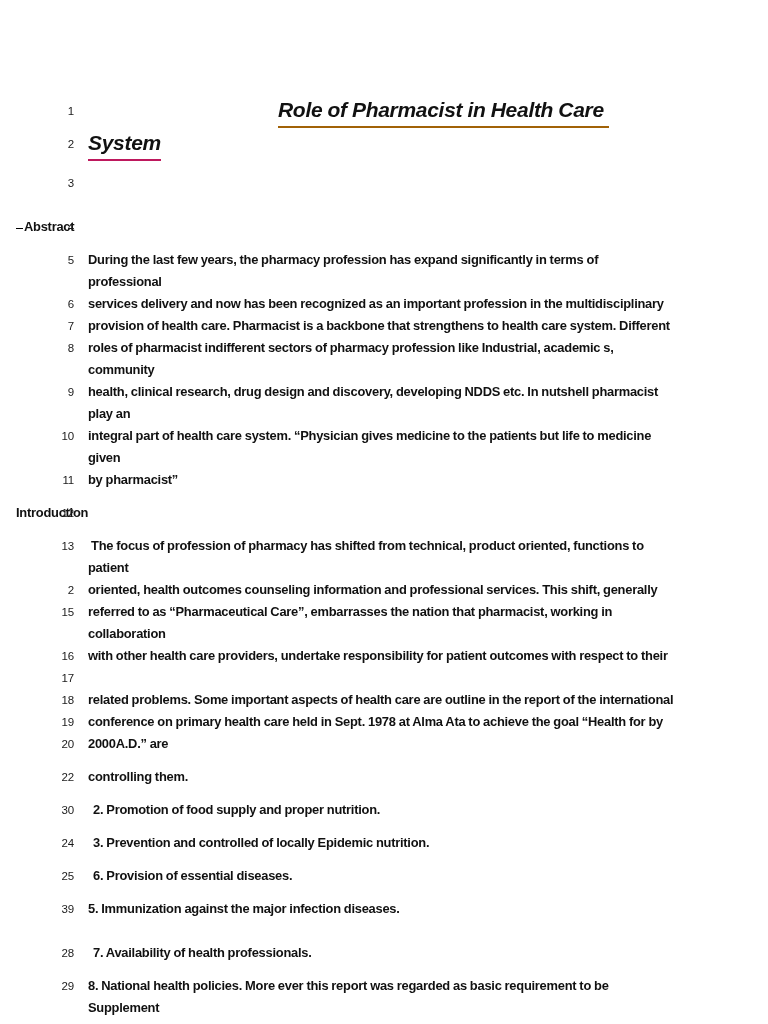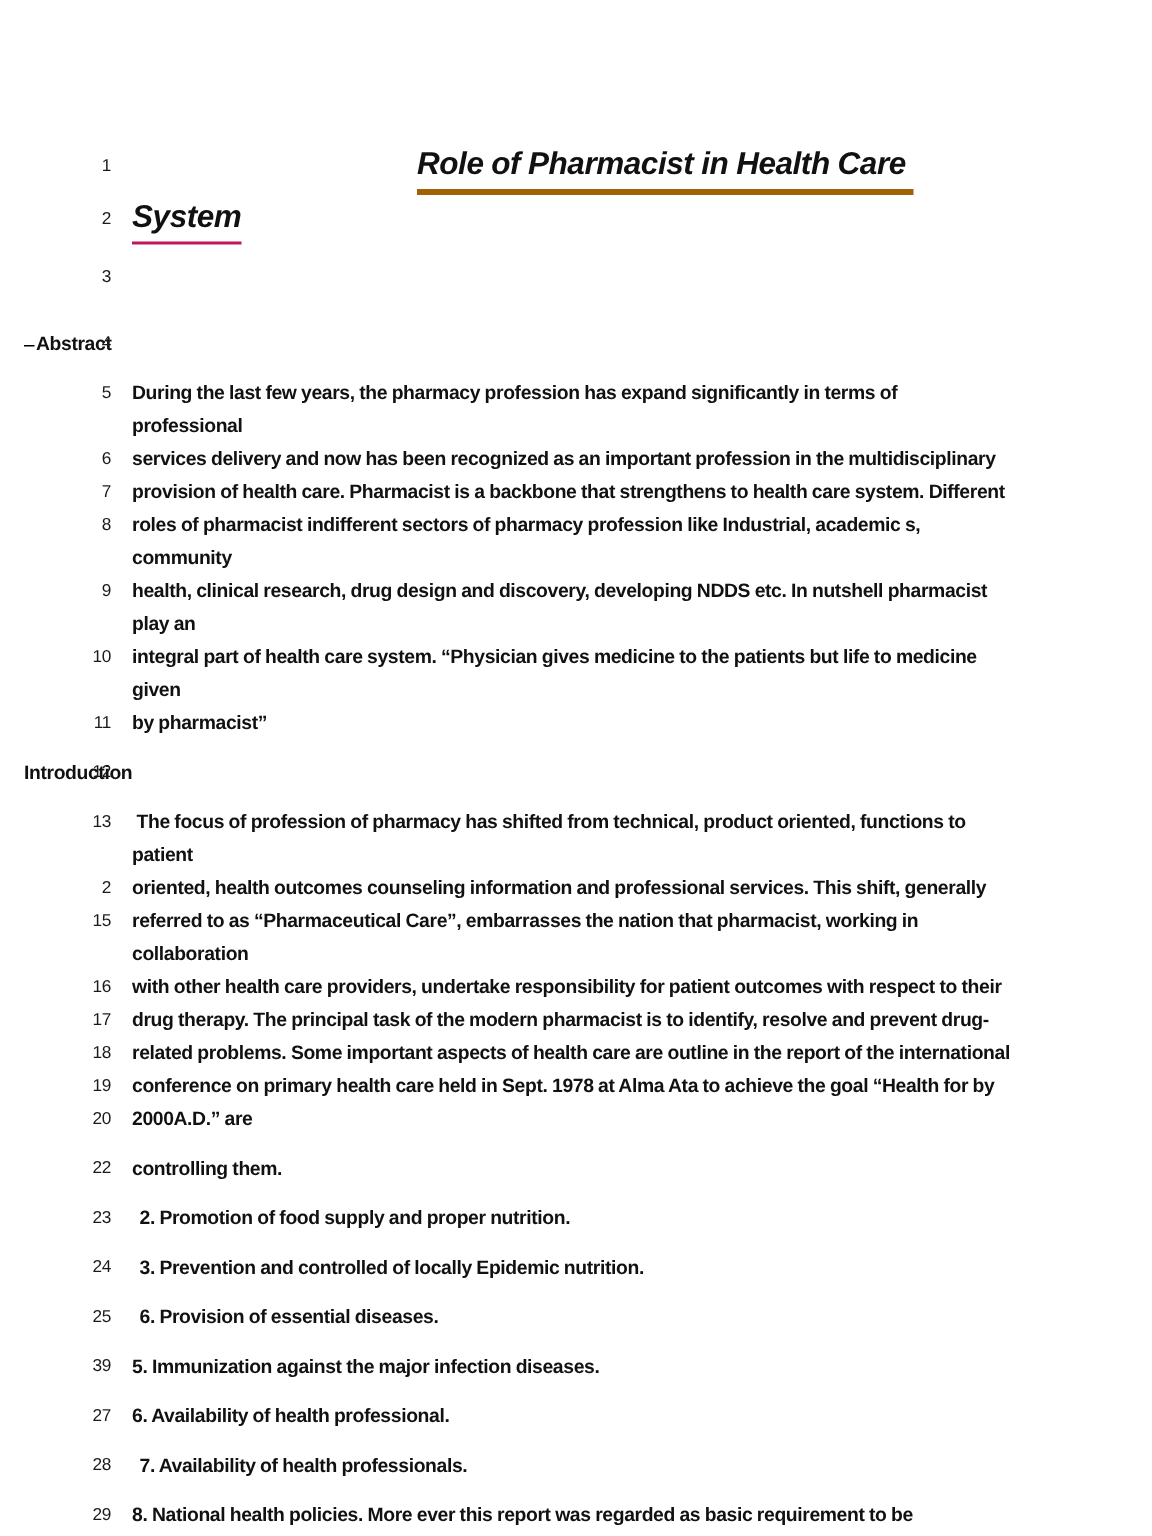--- a/index.html
+++ b/index.html
@@ -74,21 +74,21 @@
     font-style: italic;
     letter-spacing: -0.3px;
     width: 586px;
   }
   .title-row { min-height: 30px; line-height: 30px; }
   .title-row .ln-num { line-height: 32px; }
 
   .title-main {
     display: inline-block;
     margin-left: 190px;
-    border-bottom: 4px solid #a16207;
+    border-bottom: 2px solid #a16207;
     padding-bottom: 1px;
   }
   .title-cont {
     display: inline-block;
     border-bottom: 2px solid #be185d;
     padding-bottom: 1px;
   }
 
   
   .heading .ln-text {
@@ -187,21 +187,20 @@
     <div class="ln-row">
       <span class="ln-num">15</span>
       <div class="ln-text">referred to as “Pharmaceutical Care”, embarrasses the nation that pharmacist, working in collaboration</div>
     </div>
     <div class="ln-row">
       <span class="ln-num">16</span>
       <div class="ln-text">with other health care providers, undertake responsibility for patient outcomes with respect to their</div>
     </div>
     <div class="ln-row">
       <span class="ln-num">17</span>
-      <div class="ln-text">drug therapy. The principal task of the modern pharmacist is to identify, resolve and prevent drug-</div>
     </div>
     <div class="ln-row">
       <span class="ln-num">18</span>
       <div class="ln-text">related problems. Some important aspects of health care are outline in the report of the international</div>
     </div>
     <div class="ln-row">
       <span class="ln-num">19</span>
       <div class="ln-text">conference on primary health care held in Sept. 1978 at Alma Ata to achieve the goal “Health for by</div>
     </div>
     <div class="ln-row">
@@ -212,21 +211,21 @@
     <div class="para-gap"></div>
 
     <div class="ln-row">
       <span class="ln-num">22</span>
       <div class="ln-text">controlling them.</div>
     </div>
 
     <div class="para-gap"></div>
 
     <div class="ln-row">
-      <span class="ln-num">23</span>
+      <span class="ln-num">30</span>
       <div class="ln-text indent-sm">2. Promotion of food supply and proper nutrition.</div>
     </div>
 
     <div class="para-gap"></div>
 
     <div class="ln-row">
       <span class="ln-num">24</span>
       <div class="ln-text indent-sm">3. Prevention and controlled of locally Epidemic nutrition.</div>
     </div>
 
@@ -239,24 +238,20 @@
 
     <div class="para-gap"></div>
 
     <div class="ln-row">
       <span class="ln-num">39</span>
       <div class="ln-text">5. Immunization against the major infection diseases.</div>
     </div>
 
     <div class="para-gap"></div>
 
-    <div class="ln-row">
-      <span class="ln-num">27</span>
-      <div class="ln-text">6. Availability of health professional.</div>
-    </div>
 
     <div class="para-gap"></div>
 
     <div class="ln-row">
       <span class="ln-num">28</span>
       <div class="ln-text indent-sm">7. Availability of health professionals.</div>
     </div>
 
     <div class="para-gap"></div>
 

